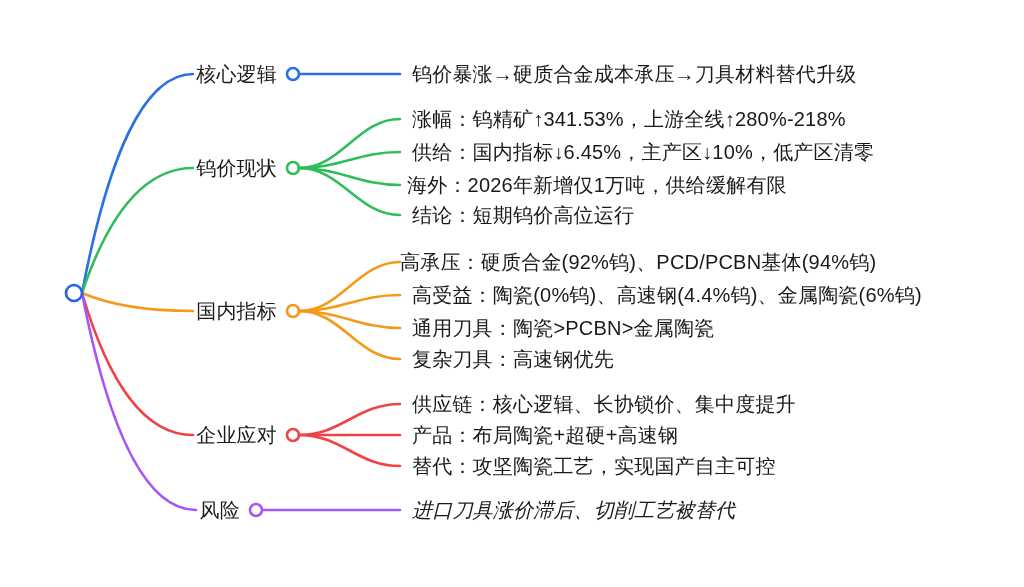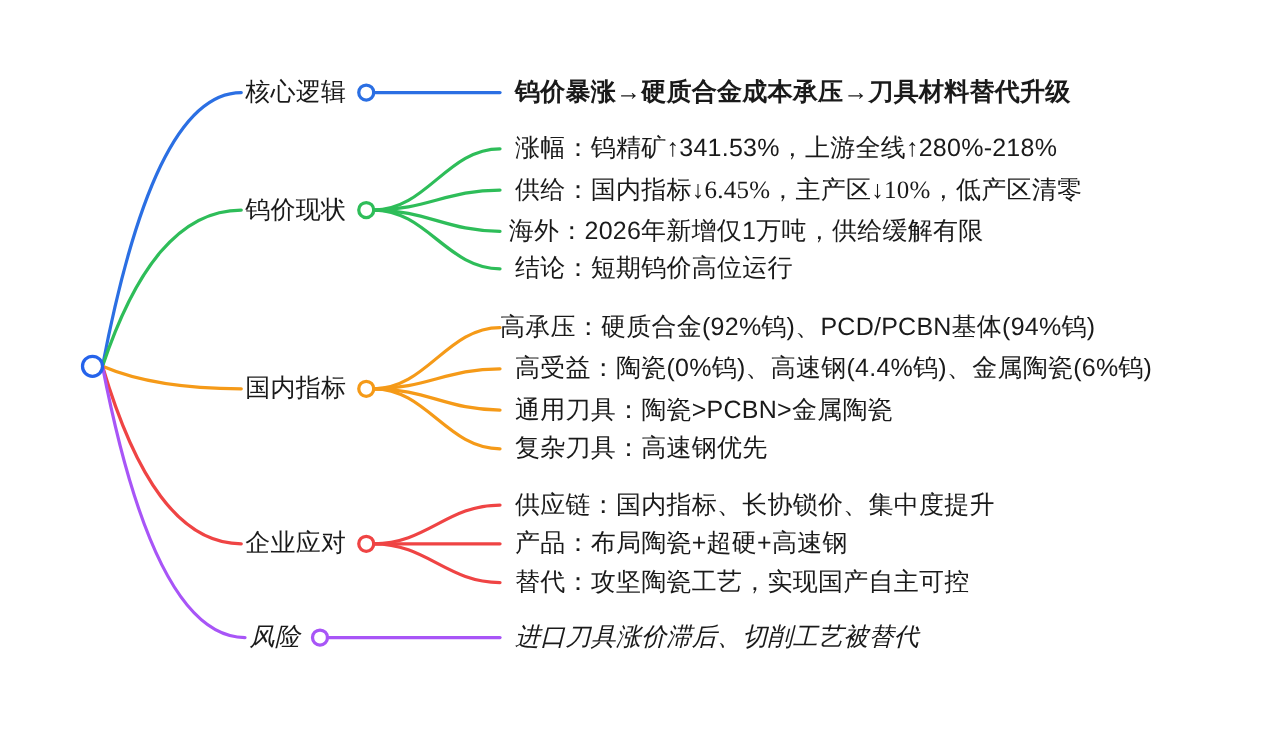--- a/index.html
+++ b/index.html
@@ -77,32 +77,32 @@
       <path d="M 299 435 C 341.42 435, 357.58 435, 400 435" class="mm-edge" stroke="#ef4444" stroke-width="2.6"></path>
       <path d="M 299 435 C 341.42 435, 357.58 466, 400 466" class="mm-edge" stroke="#ef4444" stroke-width="2.6"></path>
       <path d="M 82 293 C 108 427.53999999999996, 144.7 510, 196 510" class="mm-edge" stroke="#a855f7" stroke-width="2.6"></path>
       <circle cx="256" cy="510" r="6" class="mm-node-ring" stroke="#a855f7" stroke-width="2.6"></circle>
       <path d="M 262 510 C 319.96 510, 342.03999999999996 510, 400 510" class="mm-edge" stroke="#a855f7" stroke-width="2.6"></path>
       <circle cx="74" cy="293" r="8" class="mm-node-ring" stroke="#2563eb" stroke-width="2.6"></circle>
     </svg>
 
   <div id="mm-labels">
       <div class="mm-label branch" style="left: 277px; top: 74px;">核心逻辑</div>
-      <div class="mm-label leaf" style="left: 412px; top: 74px; font-weight: bold;">钨价暴涨→硬质合金成本承压→刀具材料替代升级</div>
+      <div class="mm-label leaf" style="left: 412px; top: 74px;">钨价暴涨→硬质合金成本承压→刀具材料替代升级</div>
       <div class="mm-label branch" style="left: 277px; top: 168px; text-align: right;">钨价现状</div>
       <div class="mm-label leaf" style="left: 412px; top: 119px;">涨幅：钨精矿↑341.53%，上游全线↑280%-218%</div>
-      <div class="mm-label leaf" style="left: 412px; top: 152px; font-family: Liberation Serif, serif;">供给：国内指标↓6.45%，主产区↓10%，低产区清零</div>
+      <div class="mm-label leaf" style="left: 412px; top: 152px;">供给：国内指标↓6.45%，主产区↓10%，低产区清零</div>
       <div class="mm-label leaf" style="left: 407px; top: 185px;">海外：2026年新增仅1万吨，供给缓解有限</div>
       <div class="mm-label leaf" style="left: 412px; top: 215px;">结论：短期钨价高位运行</div>
       <div class="mm-label branch" style="left: 277px; top: 311px;">国内指标</div>
       <div class="mm-label leaf" style="left: 400px; top: 262px;">高承压：硬质合金(92%钨)、PCD/PCBN基体(94%钨)</div>
       <div class="mm-label leaf" style="left: 412px; top: 295px;">高受益：陶瓷(0%钨)、高速钢(4.4%钨)、金属陶瓷(6%钨)</div>
       <div class="mm-label leaf" style="left: 412px; top: 328px;">通用刀具：陶瓷&gt;PCBN&gt;金属陶瓷</div>
       <div class="mm-label leaf" style="left: 412px; top: 359px;">复杂刀具：高速钢优先</div>
       <div class="mm-label branch" style="left: 277px; top: 435px;">企业应对</div>
-      <div class="mm-label leaf" style="left: 412px; top: 404px;">供应链：国内指标、长协锁价、集中度提升</div>
+      <div class="mm-label leaf" style="left: 412px; top: 404px;">供应链：核心逻辑、长协锁价、集中度提升</div>
       <div class="mm-label leaf" style="left: 412px; top: 435px;">产品：布局陶瓷+超硬+高速钢</div>
       <div class="mm-label leaf" style="left: 412px; top: 466px;">替代：攻坚陶瓷工艺，实现国产自主可控</div>
-      <div class="mm-label branch" style="left: 240px; top: 510px; font-style: italic;">风险</div>
+      <div class="mm-label branch" style="left: 240px; top: 510px;">风险</div>
       <div class="mm-label leaf" style="left: 412px; top: 510px; font-style: italic;">进口刀具涨价滞后、切削工艺被替代</div>
     </div>
 
 </div>
 
 </body></html>

